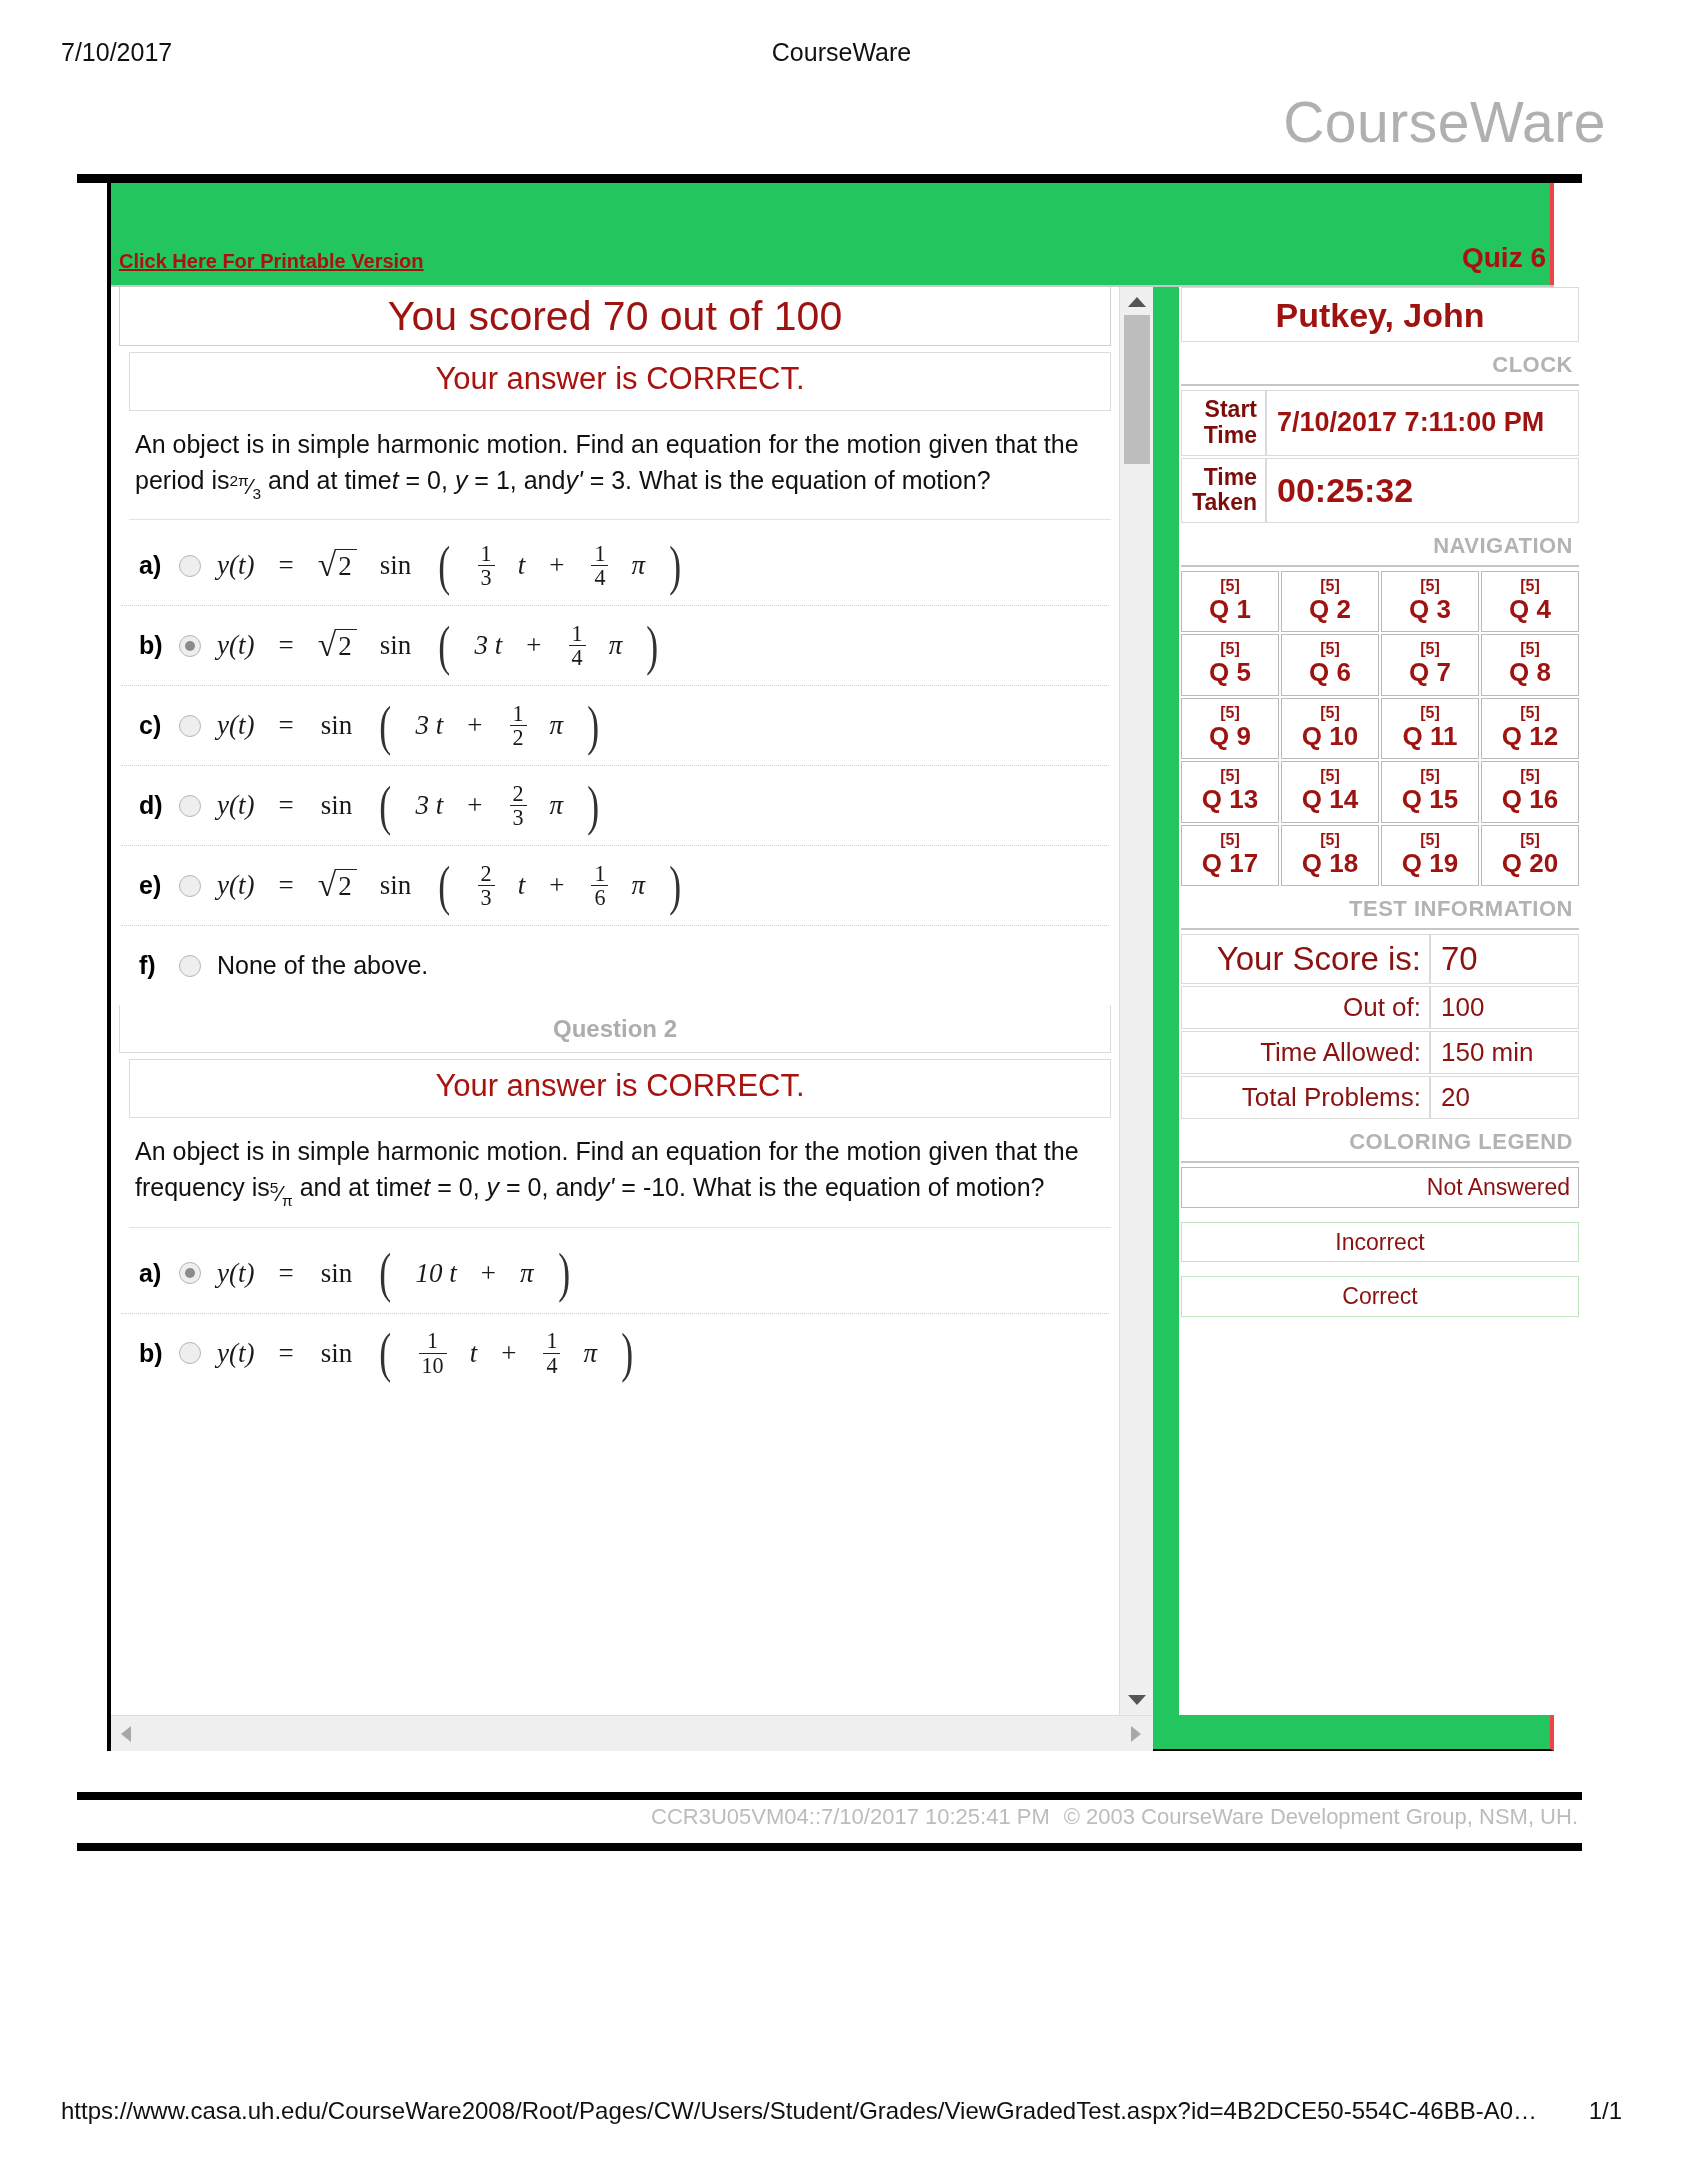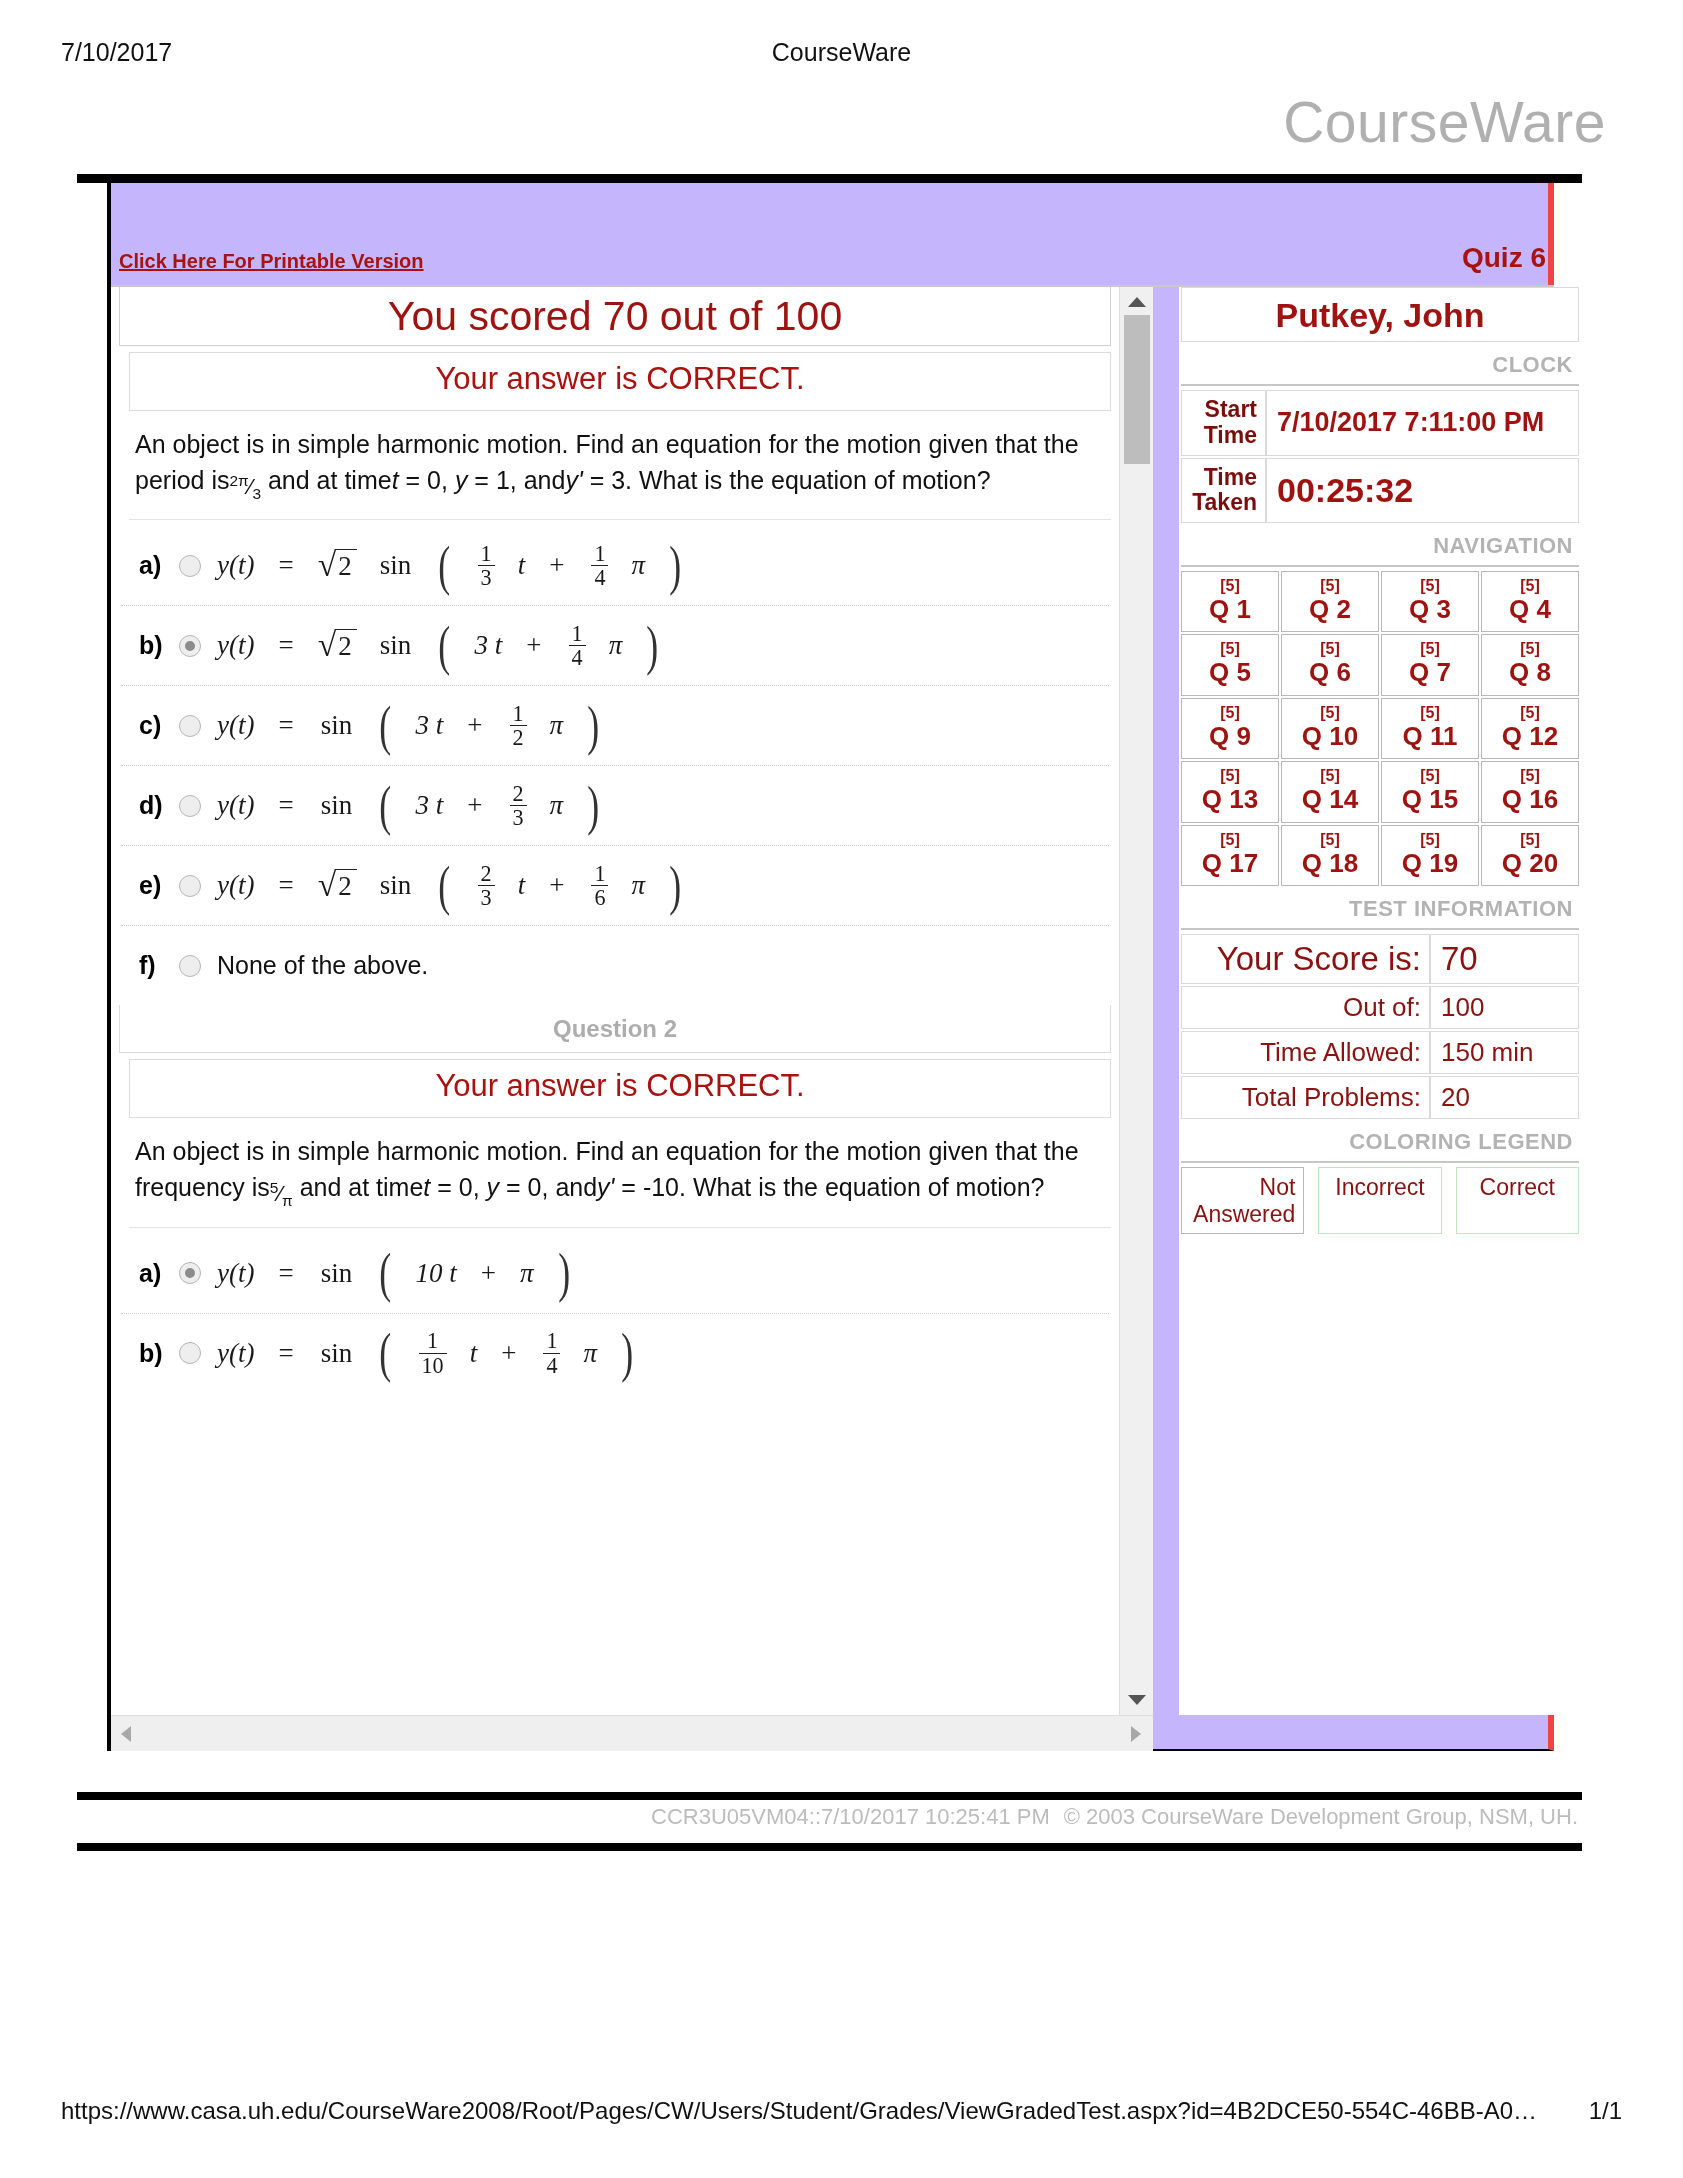--- a/index.html
+++ b/index.html
@@ -27,22 +27,22 @@
     font-size:57px; color:#b0b0b0; letter-spacing:0.5px;
     font-weight:400;
   }
 
   
   .frame-top {
     position:absolute; left:77px; top:174px; width:1505px; height:9px; background:#000;
   }
   .frame {
     position:absolute; left:107px; top:183px; width:1447px; height:1568px;
-    border-left:4px solid #000; border-right:6px solid #ef4444; border-bottom:2px solid #000;
-    background:#c4b5fd;
+    border-left:4px solid #000; border-right:4px solid #ef4444; border-bottom:2px solid #000;
+    background:#22c55e;
   }
   .frame-bot1 { position:absolute; left:77px; top:1792px; width:1505px; height:8px; background:#000; }
   .frame-bot2 { position:absolute; left:77px; top:1843px; width:1505px; height:8px; background:#000; }
 
   
   .topbar {
     position:absolute; left:0; top:0; width:1443px; height:102px;
   }
   .printable-link {
     position:absolute; left:8px; top:67px;
@@ -205,21 +205,21 @@
     text-align:right; padding:5px 8px; flex:0 0 249px;
     display:flex; align-items:center; justify-content:flex-end; line-height:1.15;
   }
   .ti-row .v {
     border:1px solid #dadada; color:#8a1210; font-size:26px;
     padding:5px 10px; flex:1 1 auto; display:flex; align-items:center;
   }
   .ti-row.score .k { font-size:33px; }
   .ti-row.score .v { font-size:33px; }
 
-  .legend { display:flex; margin:0 2px; gap:14px; }
+  .legend { display:flex; margin:0 2px; gap:14px;flex-direction:column; }
   .legend .cell {
     flex:1 1 0; border:1px solid #b9b9b9; color:#8a1210; font-size:23px;
     padding:6px 8px; text-align:right; line-height:1.15;
   }
   .legend .cell.correct, .legend .cell.incorrect { border-color:#bfe6bf; text-align:center; }
 
   
   .footer-note {
     position:absolute; left:77px; top:1804px; width:1505px;
     text-align:right; font-size:22px; color:#bcbcbc; padding-right:4px;

